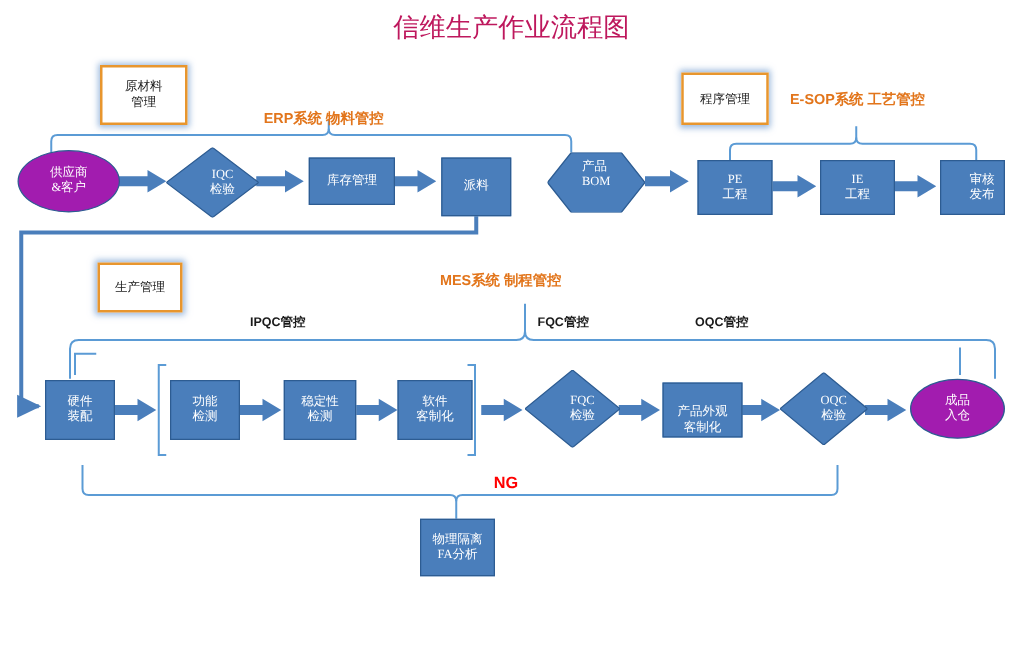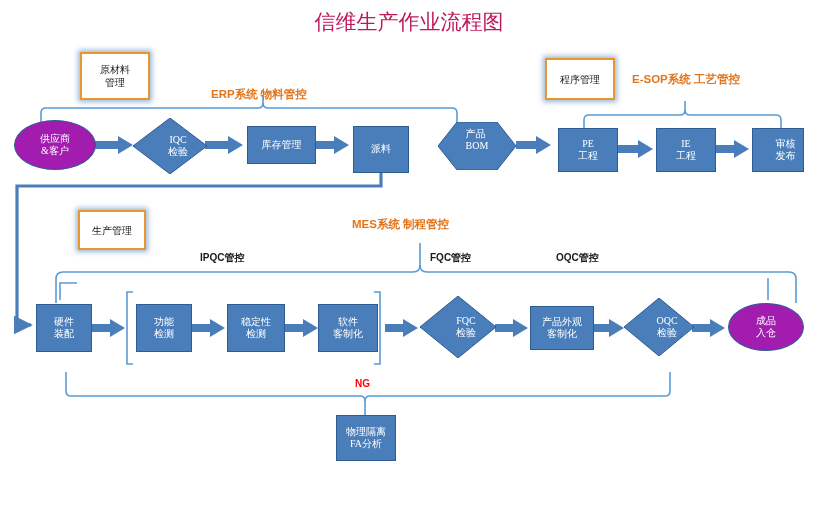--- a/index.html
+++ b/index.html
@@ -30,22 +30,22 @@
   .labelbox{position:absolute;box-sizing:border-box;background:#ffffff;
             border:2px solid #e8962e;display:flex;align-items:center;
             justify-content:center;text-align:center;color:#1a1a1a;font-size:10px;
             line-height:1.3;font-family:"Liberation Serif","DejaVu Serif",serif;
             box-shadow:0 0 5px 2px rgba(120,160,210,.75);}
 
   .sys-label{position:absolute;color:#e2751b;font-weight:bold;font-size:11.5px;
              white-space:nowrap;font-family:Liberation Sans, sans-serif;}
   .ctl-label{position:absolute;color:#1a1a1a;font-weight:bold;font-size:10px;
              white-space:nowrap;font-family:"Liberation Sans","DejaVu Sans",sans-serif;}
-  .ng-label{position:absolute;color:#ff0000;font-weight:bold;font-size:10px;
-            white-space:nowrap;font-family:"Liberation Sans","DejaVu Sans",sans-serif;}
+  .ng-label{position:absolute;color:#ff0000;font-weight:bold;font-size:13px;
+            white-space:nowrap;font-family:"Liberation Sans","DejaVu Sans",sans-serif;margin-left:40px;}
 
   .title{position:absolute;left:0;top:8px;width:818px;text-align:center;
          font-size:21px;color:#be185d;
          font-family:"Liberation Serif","DejaVu Serif",serif;}
 
   svg{position:absolute;left:0;top:0;width:818px;height:524px;pointer-events:none;}
 </style>
 </head>
 <body>
 
@@ -204,21 +204,21 @@
     <span class="t nl">软件<br>客制化</span>
   </div>
 
   <div class="node diamond" style="left:420px;top:296px;width:76px;height:62px;">
     <svg class="dshape" viewBox="0 0 76 62" preserveAspectRatio="none">
       <polygon points="38,0 76,31 38,62 0,31" fill="#4a7ebb" stroke="#2d5c92" stroke-width="1"></polygon>
     </svg>
     <span class="t nl">FQC<br>检验</span>
   </div>
 
-  <div class="node rect" style="left:530px;top:306px;width:64px;height:44px;">
+  <div class="node rect" style="left:530px;top:306px;width:64px;height:44px;align-items:flex-end;">
     <span class="t nl">产品外观<br>客制化</span>
   </div>
 
   <div class="node diamond" style="left:624px;top:298px;width:70px;height:58px;">
     <svg class="dshape" viewBox="0 0 70 58" preserveAspectRatio="none">
       <polygon points="35,0 70,29 35,58 0,29" fill="#4a7ebb" stroke="#2d5c92" stroke-width="1"></polygon>
     </svg>
     <span class="t nl">OQC<br>检验</span>
   </div>
 

